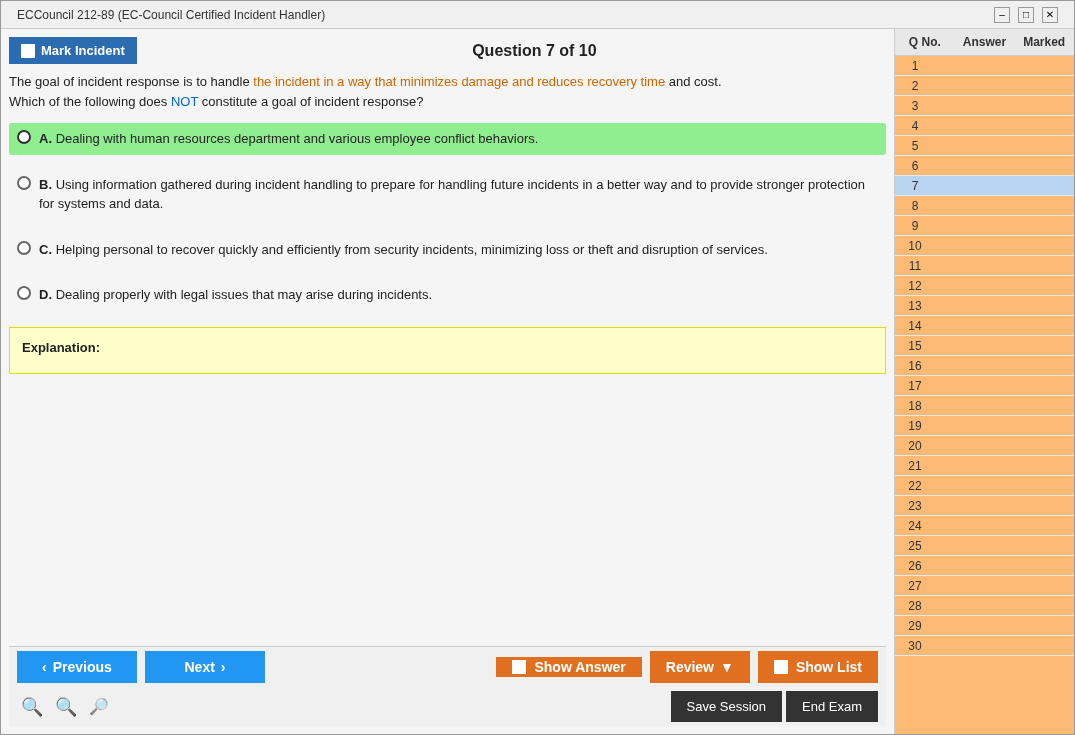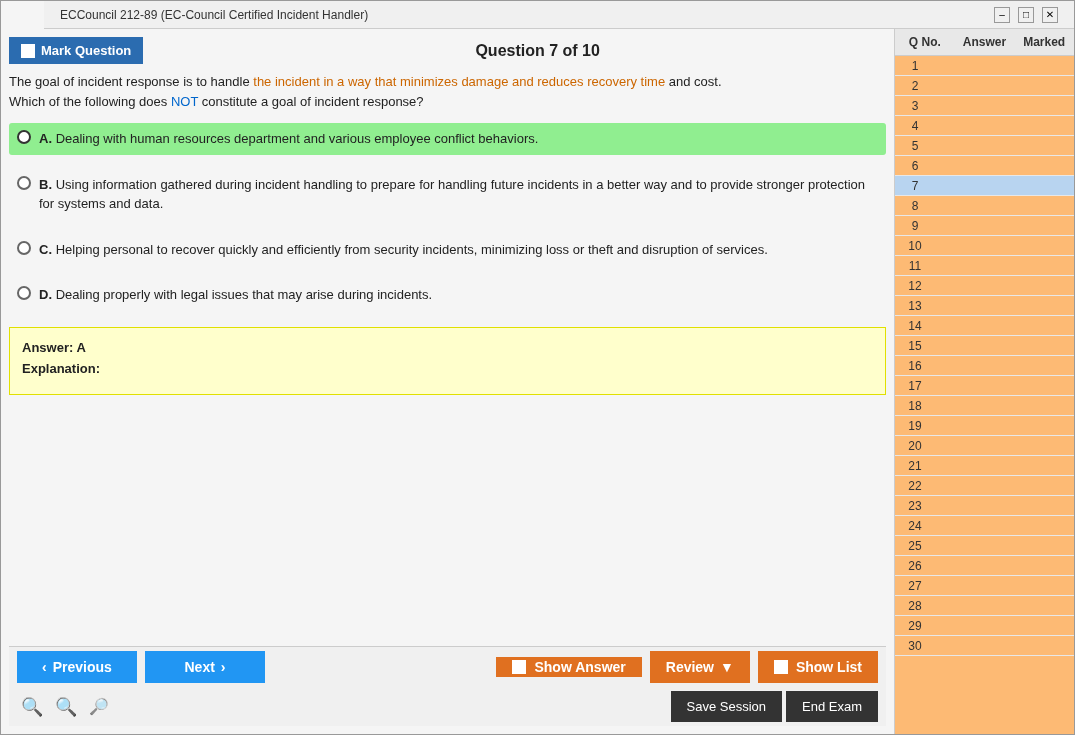--- a/index.html
+++ b/index.html
@@ -1,20 +1,20 @@
 <!DOCTYPE html>
 <html><head>
   <meta charset="utf-8">
   <style>
     * { box-sizing: border-box; margin: 0; padding: 0; }
     body { font-family: Arial, sans-serif; font-size: 13px; background: #f0f0f0; width: 1075px; height: 735px; overflow: hidden; }
 
     .window { width: 1075px; height: 735px; border: 1px solid #999; background: #f5f5f5; display: flex; flex-direction: column; }
 
-    .title-bar { background: #f0f0f0; border-bottom: 1px solid #ccc; padding: 4px 16px; display: flex; align-items: center; justify-content: space-between; height: 28px; margin-left: 43px; }
+    .title-bar { background: #f0f0f0; border-bottom: 1px solid #ccc; padding: 4px 16px; display: flex; align-items: center; justify-content: space-between; height: 28px; }
     .title-bar-text { font-size: 12px; color: #333; }
     .title-bar-controls { display: flex; gap: 8px; }
     .title-bar-btn { width: 16px; height: 16px; background: none; border: 1px solid #999; cursor: pointer; font-size: 10px; display: flex; align-items: center; justify-content: center; }
 
     .main-content { display: flex; flex: 1; overflow: hidden; }
 
     .left-panel { flex: 1; display: flex; flex-direction: column; padding: 8px; overflow: hidden; }
 
     .header-bar { display: flex; align-items: center; margin-bottom: 8px; }
     .mark-question-btn { background: #2b6cb0; color: white; border: none; padding: 6px 12px; cursor: pointer; font-size: 13px; font-weight: bold; display: flex; align-items: center; gap: 6px; }
@@ -89,21 +89,21 @@
     </div>
   </div>
 
   <div class="main-content">
 
     <div class="left-panel">
 
       <div class="header-bar">
         <button class="mark-question-btn">
           <span class="checkbox-icon"></span>
-          <span>Mark Question</span>
+          <span>Mark Incident</span>
         </button>
         <div class="question-title">Question 7 of 10</div>
       </div>
 
       <div class="question-text">
         <span>The goal of incident response is to handle </span><span class="highlight">the incident in a way that minimizes damage and reduces recovery time</span><span> and cost.<br>Which of the following does </span><span class="highlight-blue">NOT</span><span> constitute a goal of incident response?</span>
       </div>
 
       <div class="options-list">
         <div class="option-item selected">
@@ -118,23 +118,20 @@
           <div class="radio"></div>
           <span class="option-text"><span class="opt-letter">C. </span>Helping personal to recover quickly and efficiently from security incidents, minimizing loss or theft and disruption of services.</span>
         </div>
         <div class="option-item">
           <div class="radio"></div>
           <span class="option-text"><span class="opt-letter">D. </span>Dealing properly with legal issues that may arise during incidents.</span>
         </div>
       </div>
 
       <div class="answer-box">
-        <div class="answer-line">
-          <strong>Answer: A</strong>
-        </div>
         <div class="answer-line">
           <strong>Explanation:</strong>
         </div>
       </div>
 
       <div class="spacer"></div>
 
       <div class="bottom-nav-row">
         <button class="nav-btn">
           <span>‹</span>

